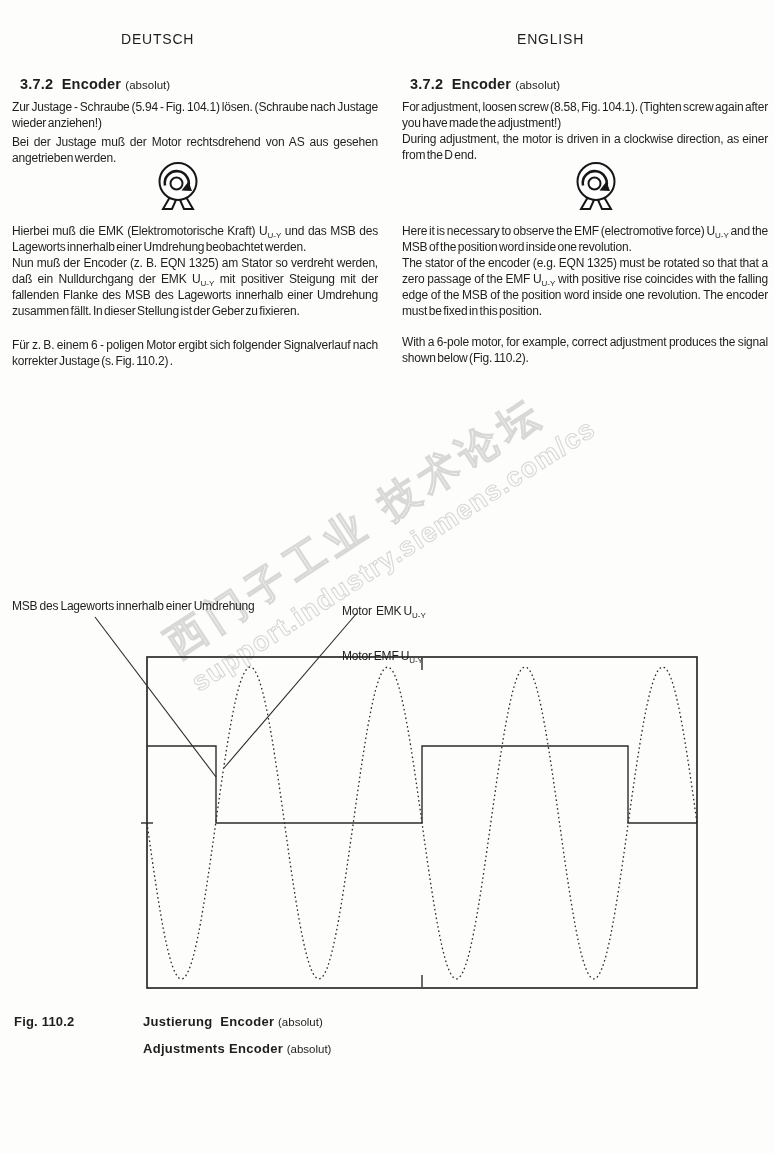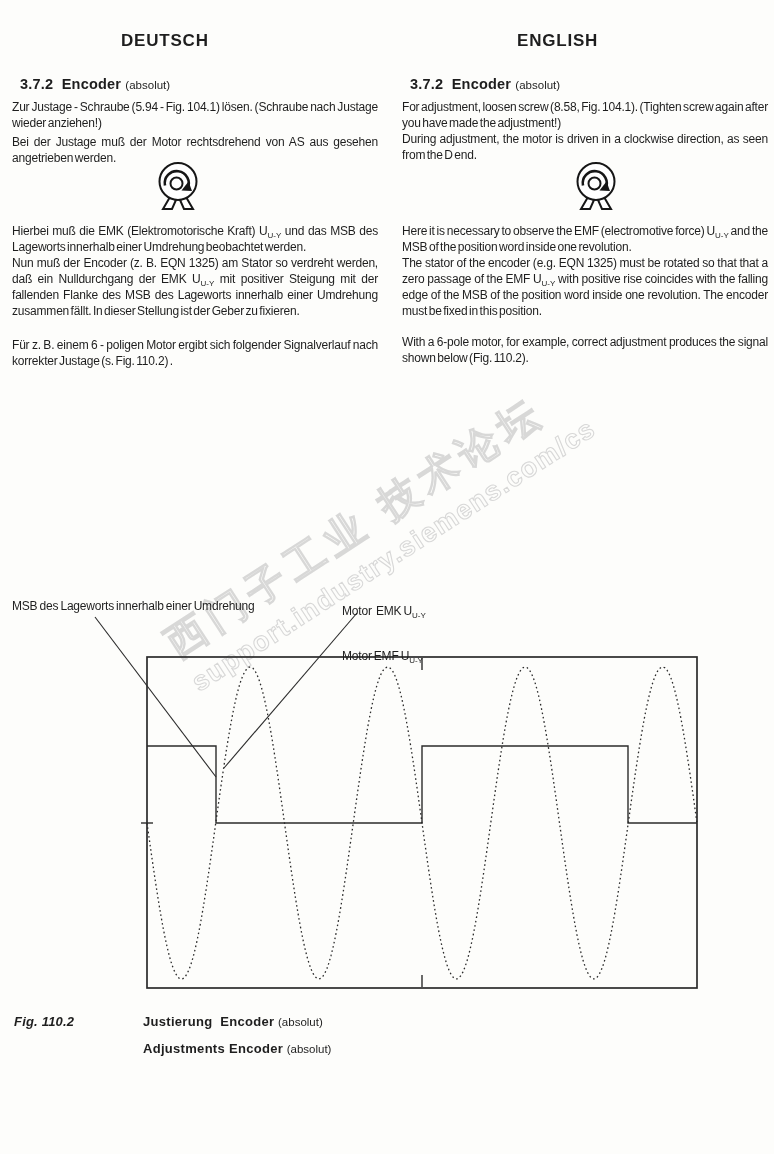--- a/index.html
+++ b/index.html
@@ -2,37 +2,37 @@
 <html><head>
 <meta charset="utf-8">
 <style>
   html,body{margin:0;padding:0;background:#e8e8e8;}
   .page{
     position:relative;width:774px;height:1154px;background:#fdfdfb;
     font-family:"Liberation Sans","DejaVu Sans",sans-serif;color:#1e1e1e;
     overflow:hidden;margin:0 auto;
   }
   .page-header{
-    position:absolute;font-size:17px;font-weight:bold;letter-spacing:.8px;z-index:2;
+    position:absolute;font-size:14px;font-weight:normal;letter-spacing:.8px;z-index:2;
   }
   .sec-head{position:absolute;font-size:14.5px;font-weight:bold;letter-spacing:.2px;z-index:2;margin-left:8px;}
   .sec-head .suffix{font-weight:normal;font-size:11.5px;letter-spacing:0;}
   .pre{white-space:pre-wrap;}
   .col-text{
     position:absolute;width:366px;font-size:12px;line-height:16px;margin:0;
     text-align:justify;letter-spacing:-.2px;word-spacing:-1.6px;z-index:2;
   }
   sub{font-size:8px;letter-spacing:0;word-spacing:0;vertical-align:-3px;line-height:0;}
   .motor-icon{position:absolute;z-index:2;}
   .ic{fill:#fff;stroke:#161616;stroke-width:2;}
   .fig-label{
     position:absolute;font-size:12px;line-height:15px;letter-spacing:-.2px;
     word-spacing:-1px;white-space:pre-wrap;z-index:2;
   }
-  .caption-fig{position:absolute;font-size:13px;font-weight:bold;letter-spacing:.2px;z-index:2;font-style:italic;}
+  .caption-fig{position:absolute;font-size:13px;font-weight:bold;letter-spacing:.2px;z-index:2;}
   .caption-line{position:absolute;font-size:13px;z-index:2;white-space:pre-wrap;}
   .caption-bold{font-weight:bold;letter-spacing:.3px;}
   .caption-suffix{font-weight:normal;font-size:11.5px;}
   #fig-svg{position:absolute;left:0;top:0;z-index:1;pointer-events:none;}
   .watermark{
     position:absolute;left:203px;top:610px;z-index:1;pointer-events:none;
     transform:rotate(-33deg);transform-origin:0 100%;white-space:nowrap;
     color:transparent;-webkit-text-stroke:1.1px #cfcfcf;opacity:.8;font-weight:bold;
   }
   .wm1{font-size:40px;letter-spacing:7px;}
@@ -74,21 +74,21 @@
     <path d="M10 25.5 A12 12 0 1 1 32.5 28.5" fill="none" stroke="#161616" stroke-width="2.6"></path>
     <polygon points="33.5,21.5 37,31 26.5,30.5" fill="#161616"></polygon>
   </svg>
 
   <p class="col-text" style="left:12px;top:223px">Hierbei muß die EMK (Elektromotorische Kraft) U<sub>U-Y</sub> und das MSB des Lageworts innerhalb einer Umdrehung beobachtet werden.</p>
   <p class="col-text" style="left:12px;top:255px">Nun muß der Encoder (z. B. EQN 1325) am Stator so verdreht werden, daß ein Nulldurchgang der EMK U<sub>U-Y</sub> mit positiver Steigung mit der fallenden Flanke des MSB des Lageworts innerhalb einer Umdrehung zusammen fällt. In dieser Stellung ist der Geber zu fixieren.</p>
   <p class="col-text" style="left:12px;top:337px">Für z. B. einem 6 - poligen Motor ergibt sich folgender Signalverlauf nach korrekter Justage (s. Fig. 110.2) .</p>
 
   <div class="sec-head" style="left:402px;top:76px"><span class="pre">3.7.2  Encoder</span> <span class="suffix">(absolut)</span></div>
   <p class="col-text" style="left:402px;top:99px">For adjustment, loosen screw (8.58, Fig. 104.1). (Tighten screw again after you have made the adjustment!)</p>
-  <p class="col-text" style="left:402px;top:131px">During adjustment, the motor is driven in a clockwise direction, as seen from the D end.</p>
+  <p class="col-text" style="left:402px;top:131px">During adjustment, the motor is driven in a clockwise direction, as einer from the D end.</p>
 
   <svg class="motor-icon" style="left:573px;top:160px" width="46" height="52" viewBox="0 0 46 52">
     <path class="ic" d="M15 37 L8 49 L17 49 L21 40 Z"></path>
     <path class="ic" d="M31 37 L38 49 L29 49 L25 40 Z"></path>
     <circle class="ic" cx="23" cy="21.5" r="18.5" stroke-width="2.6"></circle>
     <circle class="ic" cx="21.5" cy="23.5" r="6" stroke-width="2.6"></circle>
     <path d="M10 25.5 A12 12 0 1 1 32.5 28.5" fill="none" stroke="#161616" stroke-width="2.6"></path>
     <polygon points="33.5,21.5 37,31 26.5,30.5" fill="#161616"></polygon>
   </svg>
 

